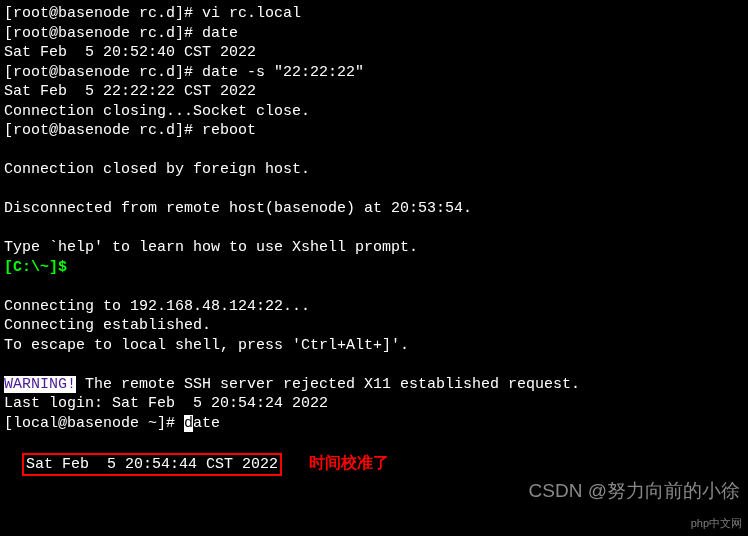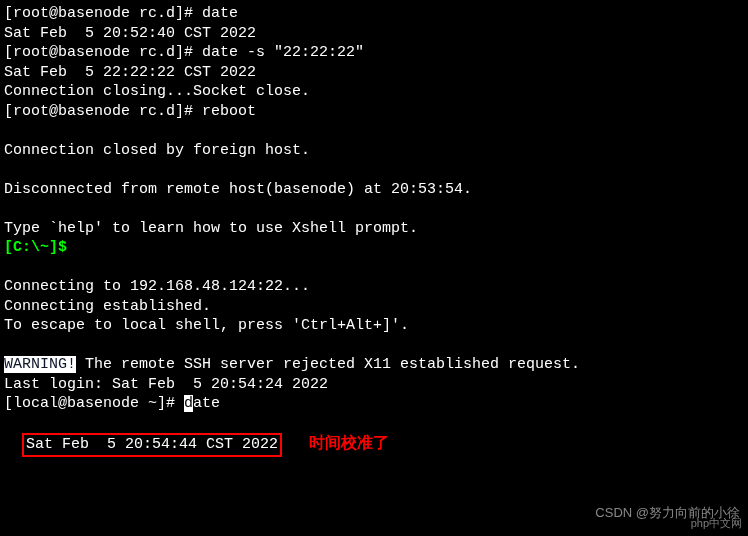--- a/index.html
+++ b/index.html
@@ -21,60 +21,61 @@
     }
     .line {
       white-space: pre;
     }
     .green {
       color: #00ff00;
       font-weight: bold;
     }
     .white-bg {
       background: #ffffff;
-      color: #0f172a;
+      color: #4c1d95;
       margin-top: 32px;
     }
     .cursor {
       background: #ffffff;
       color: #000000;
     }
     .red-box {
       border: 2px solid #ff0000;
       display: inline-block;
       padding: 0 2px;
     }
     .red-text {
       color: #ff0000;
       font-weight: bold;
       font-family: Liberation Sans, sans-serif;
       font-size: 16px;
     }
     .watermark-right {
       position: absolute;
       right: 8px;
-      bottom: 14px;
+      bottom: 32px;
       color: #888888;
-      font-size: 13px;
+      font-size: 19px;
       font-family: "Microsoft YaHei", sans-serif;
     }
     .watermark-corner {
       position: absolute;
       right: 6px;
       bottom: 6px;
       color: #cccccc;
       font-size: 11px;
       font-family: "Microsoft YaHei", sans-serif;
       opacity: 0.6;
     }
   </style>
 </head>
 <body>
 
 <div id="terminal-container">
+    <div class="line"><span>[root@basenode rc.d]# </span><span>vi rc.local</span></div>
     <div class="line"><span>[root@basenode rc.d]# </span><span>date</span></div>
     <div class="line"><span>Sat Feb  5 20:52:40 CST 2022</span></div>
     <div class="line"><span>[root@basenode rc.d]# </span><span>date -s "22:22:22"</span></div>
     <div class="line"><span>Sat Feb  5 22:22:22 CST 2022</span></div>
     <div class="line"><span>Connection closing...Socket close.</span></div>
     <div class="line"><span>[root@basenode rc.d]# </span><span>reboot</span></div>
     <div class="line"><span> </span></div>
     <div class="line"><span>Connection closed by foreign host.</span></div>
     <div class="line"><span> </span></div>
     <div class="line"><span>Disconnected from remote host(basenode) at 20:53:54.</span></div>

